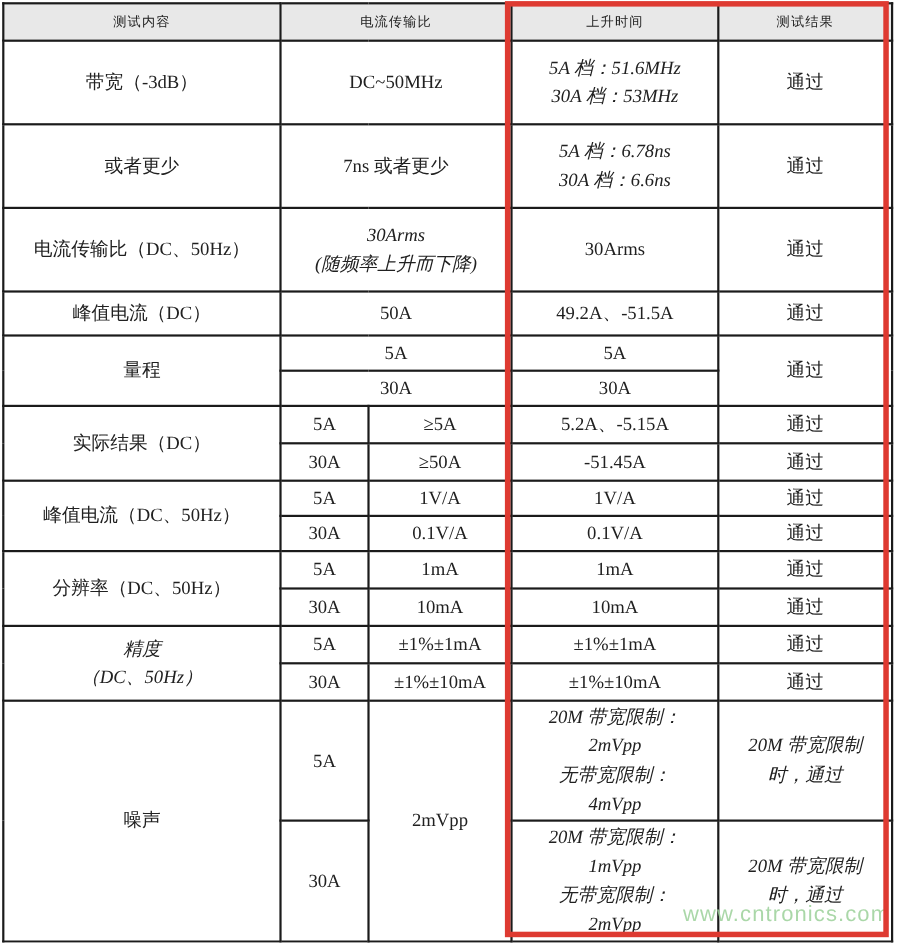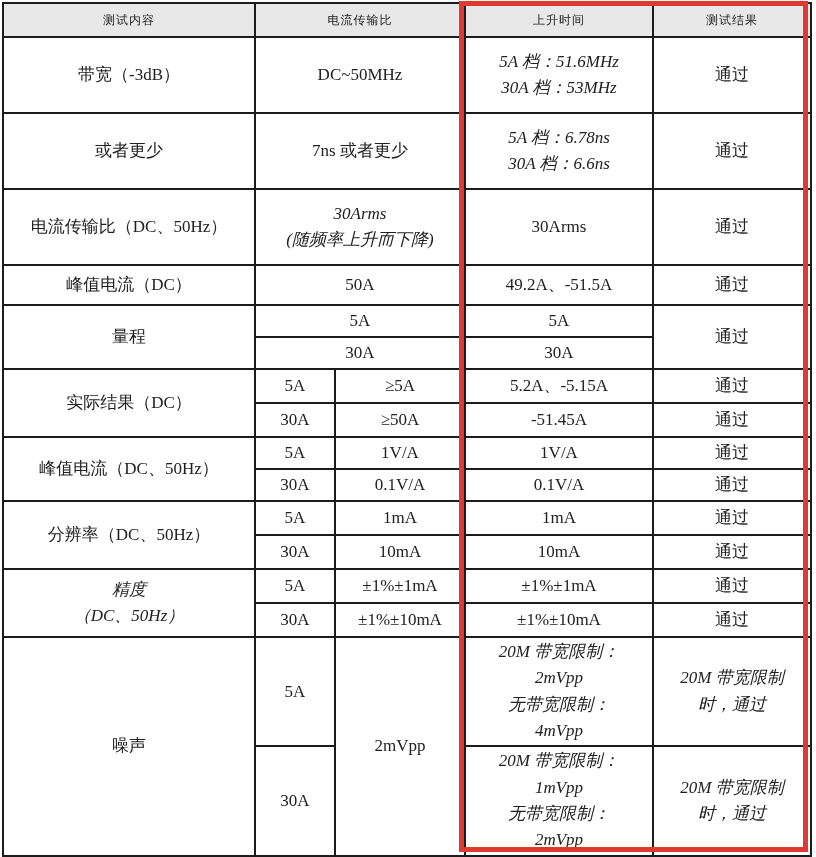--- a/index.html
+++ b/index.html
@@ -222,14 +222,15 @@
       <td>
         <span class="line">20M 带宽限制</span>
         <span class="line">时，通过</span>
       </td>
     </tr>
   </tbody>
     </table>
 
   <div class="red-frame"></div>
 
+  <div class="watermark">www.cntronics.com</div>
 
 </div>
 
 </body></html>

